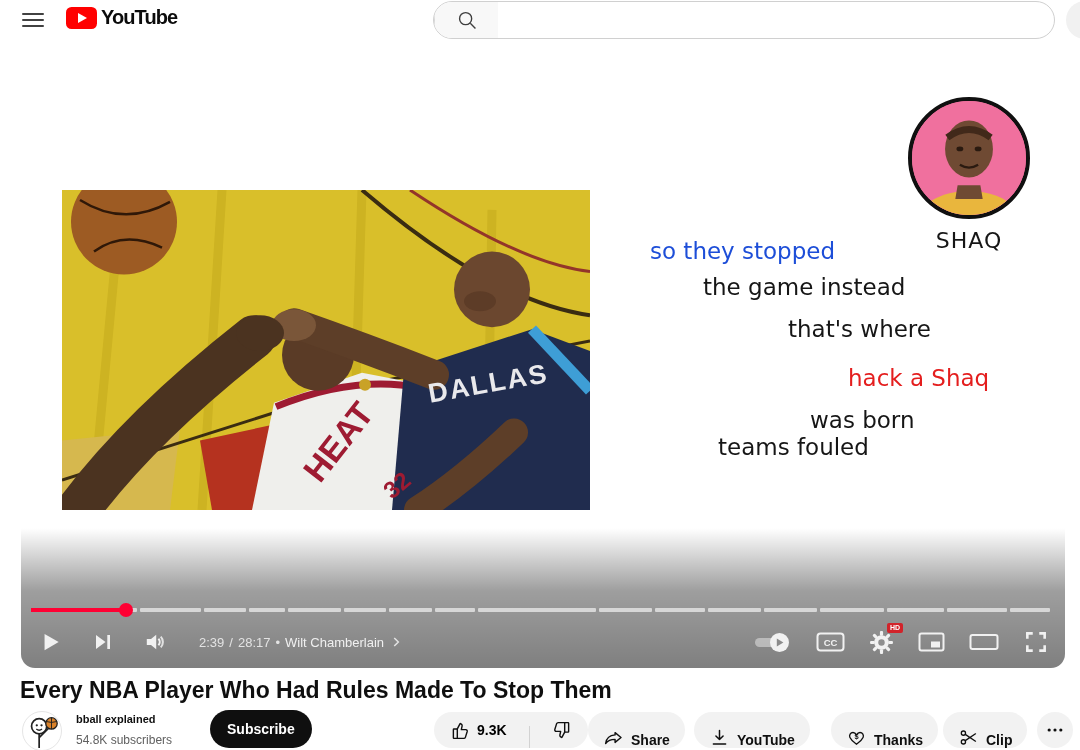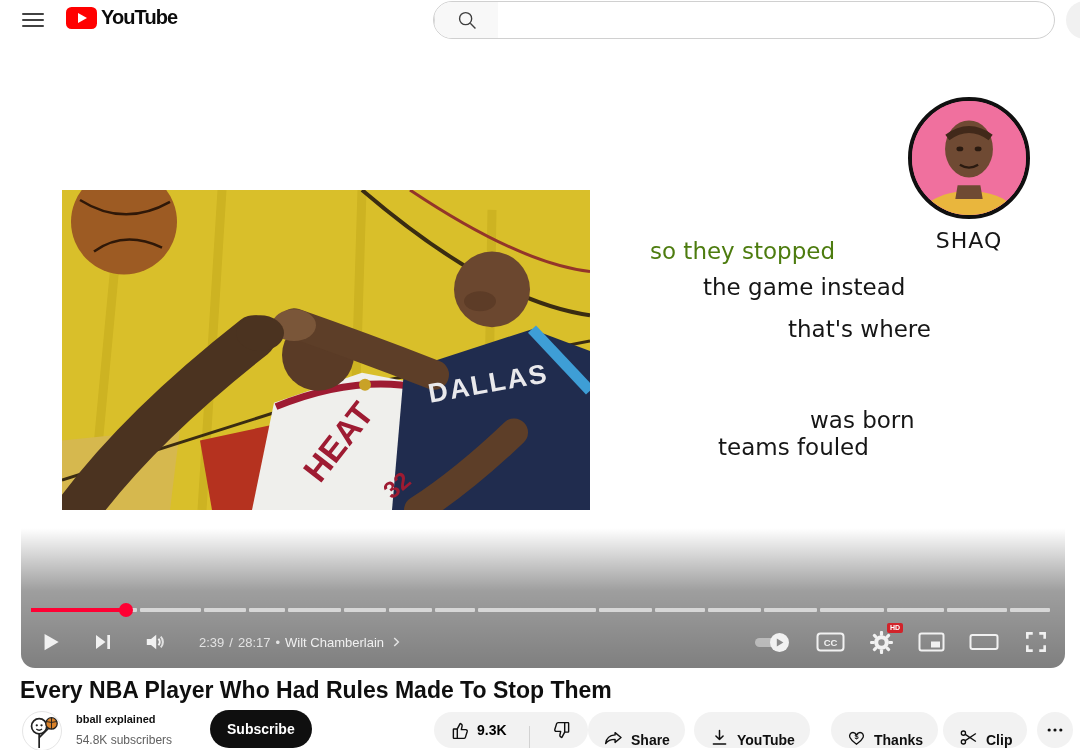--- a/index.html
+++ b/index.html
@@ -121,23 +121,24 @@
     <ellipse cx="232" cy="136" rx="22" ry="16" fill="#7a5639"></ellipse>
 
     <path d="M16,322 Q78,238 192,148" stroke="#4b3320" stroke-width="44" stroke-linecap="round" fill="none"></path>
     <ellipse cx="198" cy="144" rx="24" ry="18" fill="#4b3320"></ellipse>
 
     <text transform="translate(258,296) rotate(-52)" font-family="Liberation Sans,sans-serif" font-size="34" font-weight="700" fill="#9e1b32">HEAT</text>
     <text transform="translate(330,312) rotate(-40)" font-family="Liberation Sans,sans-serif" font-size="24" font-weight="700" fill="#9e1b32">32</text>
     <text transform="translate(368,214) rotate(-10)" font-family="Liberation Sans,sans-serif" font-size="27" font-weight="700" letter-spacing="2" fill="#e9e9ec">DALLAS</text>
   </svg>
 
-  <div class="caption cap-0" style="color: #4d7c0f;">so they stopped</div>
+  <div class="caption cap-0" style="color: #1d4ed8;">so they stopped</div>
   <div class="caption cap-2" style="color: rgb(22, 22, 22);">that's where</div>
   <div class="caption cap-1" style="color: rgb(22, 22, 22);">the game instead</div>
+  <div class="caption cap-3" style="color: rgb(228, 30, 30);">hack a Shaq</div>
   <div class="caption cap-4" style="color: rgb(22, 22, 22);">was born</div>
   <div class="caption cap-5" style="color: rgb(22, 22, 22);">teams fouled</div>
 
   <div class="shaq-avatar">
     <svg width="114" height="114" viewBox="0 0 100 100">
       <rect width="100" height="100" fill="#f0709e"></rect>
       <path d="M4,100 C22,72 78,72 96,100 Z" fill="#e9b63d"></path>
       <path d="M40,74 L60,74 L62,86 L38,86 Z" fill="#6f4a33"></path>
       <ellipse cx="50" cy="42" rx="21" ry="25" fill="#6f4a33"></ellipse>
       <path d="M29,36 Q50,14 71,36 L71,28 Q50,8 29,28 Z" fill="#30201312" opacity="0"></path>

